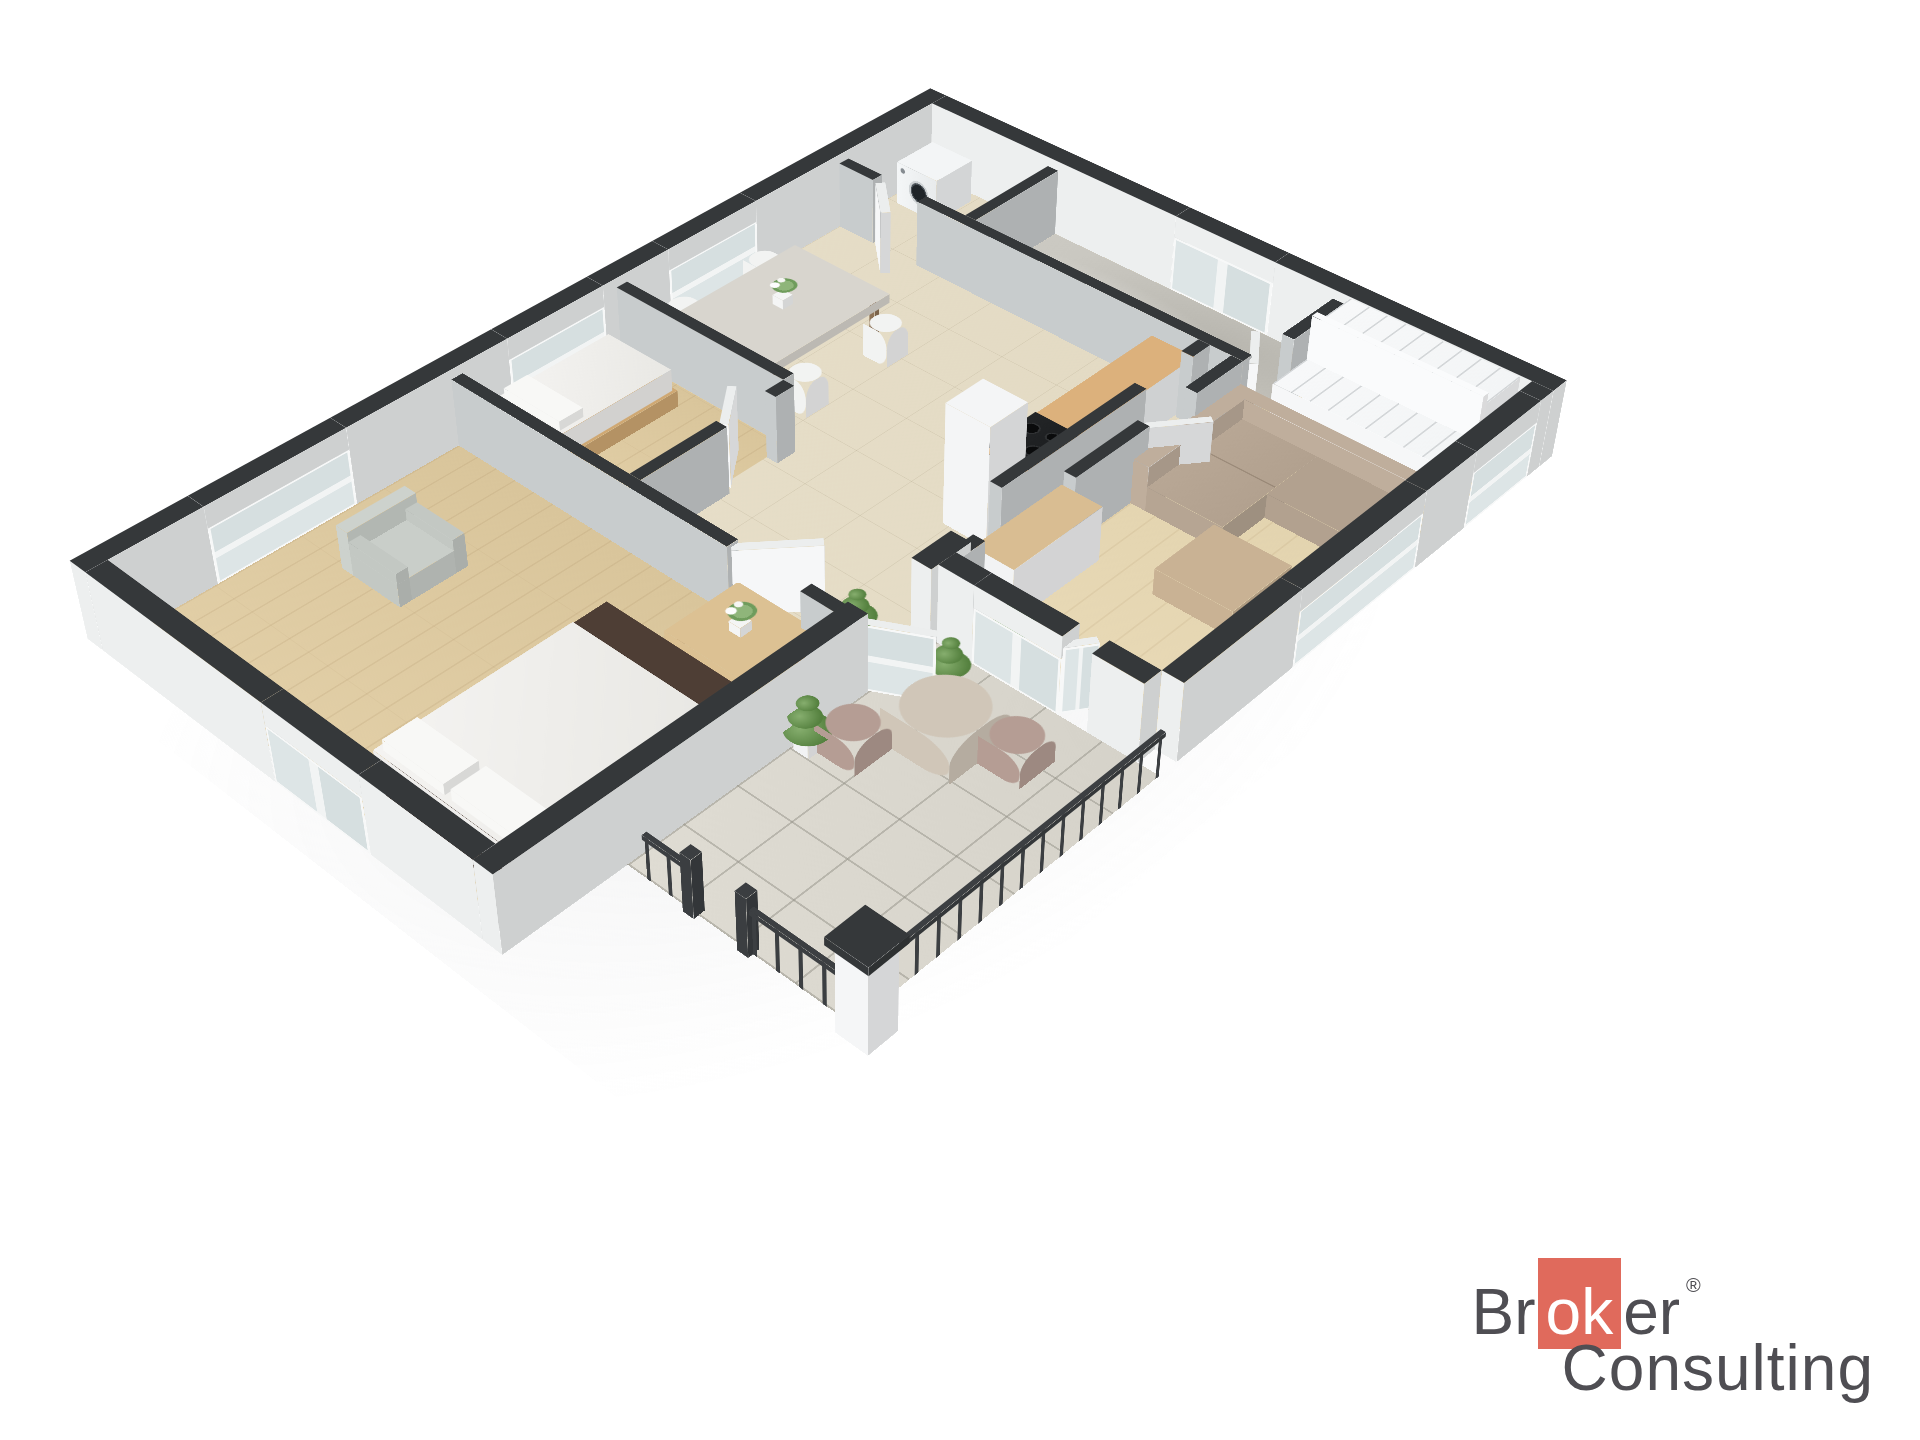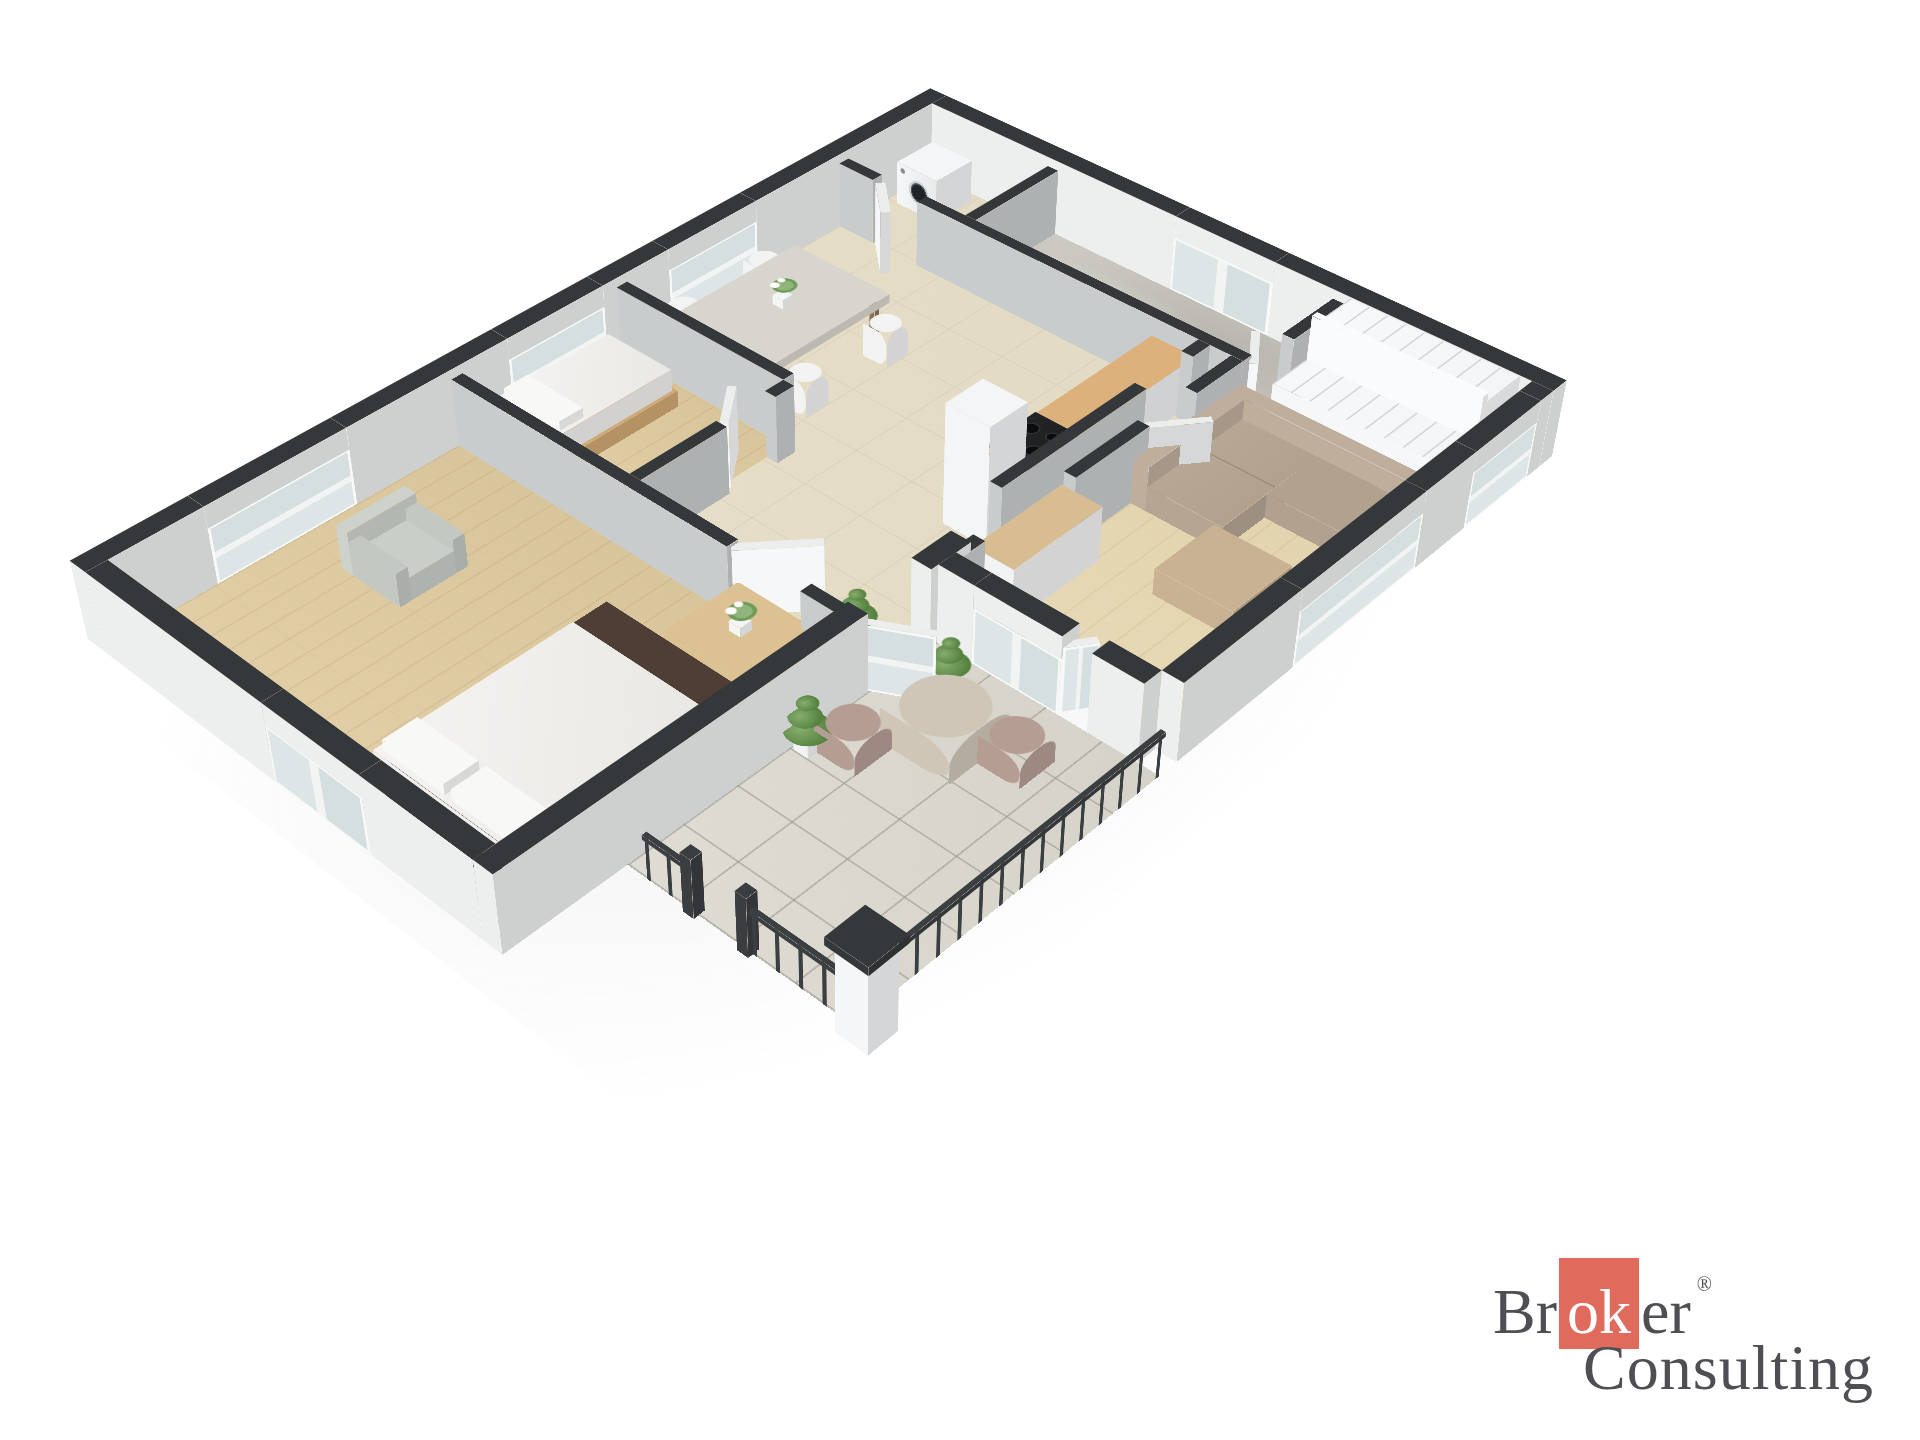--- a/index.html
+++ b/index.html
@@ -4,21 +4,21 @@
 <style>
   html,body{margin:0;padding:0;width:1920px;height:1440px;background:#ffffff;overflow:hidden;
     font-family:"Liberation Sans","DejaVu Sans",sans-serif;}
   .stage{position:absolute;inset:0;}
   .scene{position:absolute;left:235px;top:85px;width:1250px;height:930px;
     transform-origin:625px 465px;
     transform:perspective(2800px) rotateX(51deg) rotateZ(-47deg) scale3d(0.97,0.97,0.97);
     transform-style:preserve-3d;}
   .obj{position:absolute;transform-style:preserve-3d;}
   .face{position:absolute;}
-  .logo{position:absolute;right:46px;bottom:40px;font-family:Liberation Serif, serif;line-height:1;}
+  .logo{position:absolute;right:46px;bottom:40px;font-family:Liberation Sans, sans-serif;line-height:1;}
   .logo-line1{font-size:64px;white-space:nowrap;}
   .logo-hl{display:inline-block;padding:22px 8px 5px 8px;margin:-22px 2px -5px 2px;}
   .logo-reg{font-size:20px;vertical-align:42px;margin-left:6px;}
   .logo-line2{font-size:64px;padding-left:90px;margin-top:-8px;letter-spacing:1px;white-space:nowrap;}
 </style>
 </head>
 <body>
 
 <div class="stage">
   <div class="scene">

